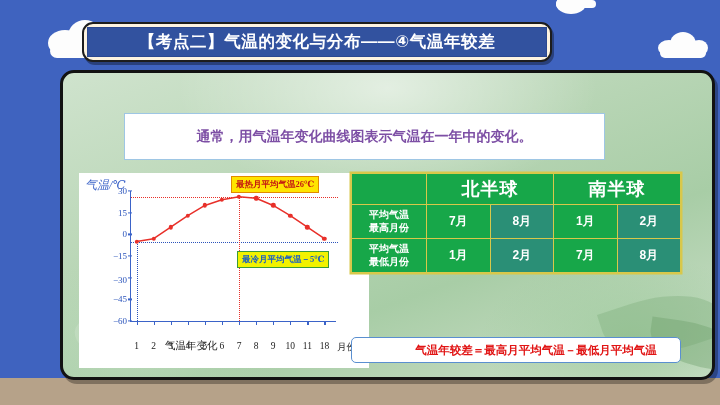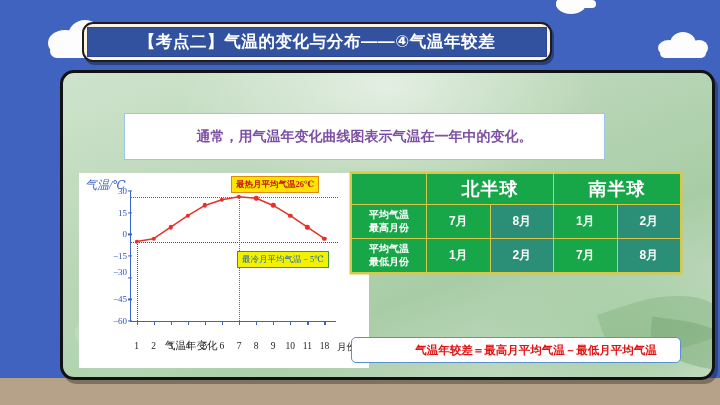--- a/index.html
+++ b/index.html
@@ -90,21 +90,21 @@
     position:absolute;left:86px;top:166px;font-size:10.5px;color:#222;
     font-family:"Liberation Serif","DejaVu Serif",serif;white-space:nowrap;
   }
   .note-hot{
     position:absolute;left:152px;top:3px;background:#ffe400;border:1.2px solid #e08a00;
     color:#c51a12;font-size:8.5px;font-weight:bold;padding:1.5px 4px;white-space:nowrap;
     font-family:"Liberation Serif","DejaVu Serif",serif;
   }
   .note-cold{
     position:absolute;left:158px;top:78px;background:#f2f200;border:1.2px solid #3a9a3a;
-    color:#1b5ec4;font-size:8.5px;font-weight:normal;padding:1.5px 4px;white-space:nowrap;
+    color:#1b5ec4;font-size:8.5px;font-weight:bold;padding:1.5px 4px;white-space:nowrap;
     font-family:"Liberation Serif","DejaVu Serif",serif;
   }
 
   
   .tbl{
     position:absolute;left:288px;top:100px;width:330px;
     border-collapse:collapse;table-layout:fixed;
     box-shadow:0 0 0 1.5px #d8c84a;
   }
   .tbl td{
@@ -187,21 +187,21 @@
 
         <div id="ylabels">
             <div class="ytick" style="top: 0px;">30</div>
             <div class="ytickmark" style="top: 0px;"></div>
             <div class="ytick" style="top: 21.6667px;">15</div>
             <div class="ytickmark" style="top: 21.6667px;"></div>
             <div class="ytick" style="top: 43.3333px;">0</div>
             <div class="ytickmark" style="top: 43.3333px;"></div>
             <div class="ytick" style="top: 65px;">−15</div>
             <div class="ytickmark" style="top: 65px;"></div>
-            <div class="ytick" style="top: 81px; margin-left: 18px;">−30</div>
+            <div class="ytick" style="top: 89px; margin-left: 18px;">−30</div>
             <div class="ytickmark" style="top: 86.6667px;"></div>
             <div class="ytick" style="top: 108.333px;">−45</div>
             <div class="ytickmark" style="top: 108.333px;"></div>
             <div class="ytick" style="top: 130px;">−60</div>
             <div class="ytickmark" style="top: 130px;"></div>
           </div>
         <div id="xlabels">
             <div class="xtick" style="left: 5.54167px;">1</div>
             <div class="xtickmark" style="left: 5.54167px; top: 130px; position: absolute;"></div>
             <div class="xtick" style="left: 22.625px;">2</div>

